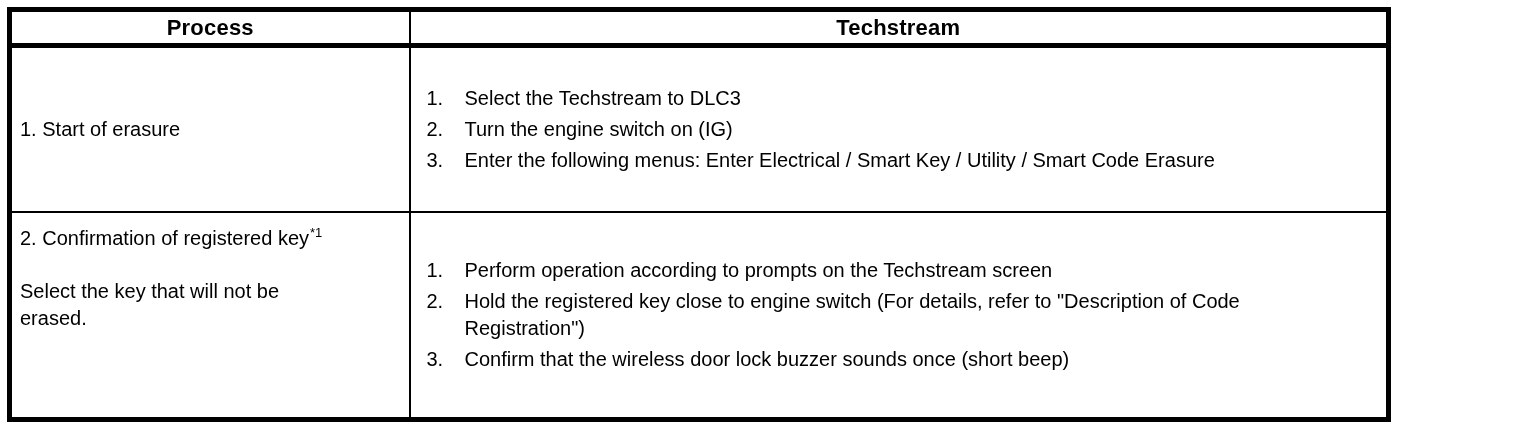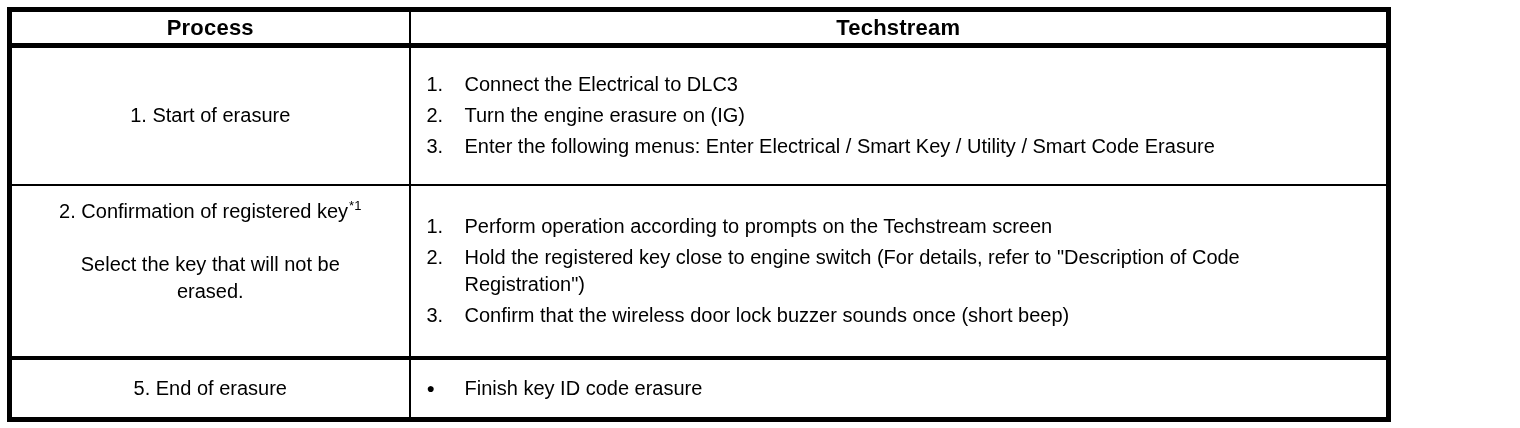--- a/index.html
+++ b/index.html
@@ -48,21 +48,20 @@
   tr.r5 { height: 40px; }
   tr.r3 td, tr.r5 td { border-top-width: 4px; }
 
   td {
     font-size: 20px;
     line-height: 27px;
     vertical-align: middle;
   }
   td.process-cell {
     padding: 4px 8px 4px 8px;
-    text-align: center;
   }
   td.process-cell.top {
     vertical-align: top;
     padding-top: 12px;
   }
   .process-note {
     margin-top: 26px;
   }
   sup.footnote {
     font-size: 13px;
@@ -109,25 +108,25 @@
     </thead>
     <tbody>
 
       <tr class="r1">
         <td class="process-cell">
           <span>1. Start of erasure</span>
         </td>
         <td class="procedure-cell">
           <div class="proc-item">
             <span class="pi-marker">1.</span>
-            <span class="pi-text">Connect the Electrical to DLC3</span>
+            <span class="pi-text">Select the Techstream to DLC3</span>
           </div>
           <div class="proc-item">
             <span class="pi-marker">2.</span>
-            <span class="pi-text">Turn the engine erasure on (IG)</span>
+            <span class="pi-text">Turn the engine switch on (IG)</span>
           </div>
           <div class="proc-item">
             <span class="pi-marker">3.</span>
             <span class="pi-text">Enter the following menus: Enter Electrical / Smart Key / Utility / Smart Code Erasure</span>
           </div>
         </td>
       </tr>
 
       <tr class="r2">
         <td class="process-cell top">
@@ -150,27 +149,16 @@
           </div>
           <div class="proc-item">
             <span class="pi-marker">3.</span>
             <span class="pi-text">Confirm that the wireless door lock buzzer sounds once (short beep)</span>
           </div>
         </td>
       </tr>
 
 
 
-      <tr class="r5">
-        <td class="process-cell">
-          <span>5. End of erasure</span>
-        </td>
-        <td class="procedure-cell">
-          <div class="proc-item">
-            <span class="pi-marker bullet">●</span>
-            <span class="pi-text">Finish key ID code erasure</span>
-          </div>
-        </td>
-      </tr>
 
     </tbody>
   </table>
 </div>
 
 </body></html>

